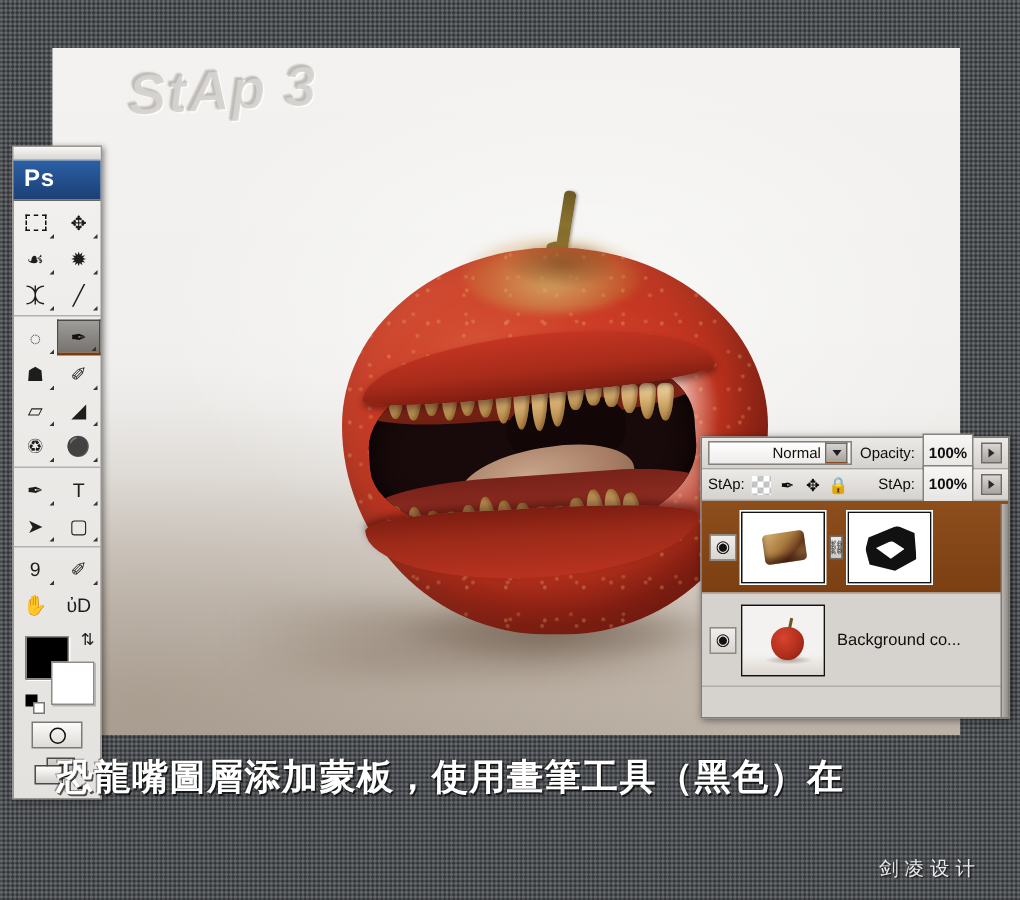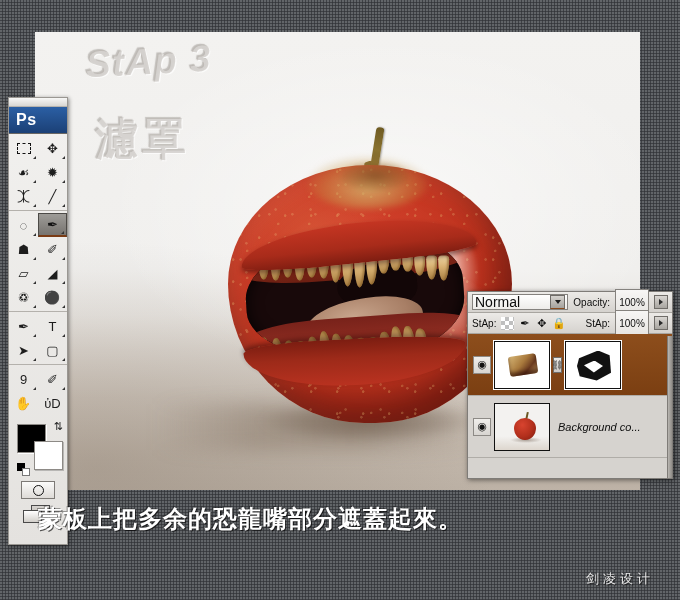--- a/index.html
+++ b/index.html
@@ -242,21 +242,21 @@
   }
 
   
   #toolbar {
     position: absolute;
     left: 8px; top: 97px;
     width: 60px;
     background: linear-gradient(to bottom,#f2f1ef,#e4e2df);
     border: 1px solid #9a9792;
     box-shadow: 1px 1px 4px rgba(0,0,0,.45);
-    padding-bottom: 16px;
+    padding-bottom: 4px;
   }
   #tb-grip {
     height: 9px;
     background: linear-gradient(to bottom,#f7f7f6,#d9d7d3);
     border-bottom: 1px solid #b6b3ae;
   }
   #ps-logo {
     height: 27px;
     background: linear-gradient(to bottom,#2b5fa4,#1b4076);
     color: #fff;
@@ -379,41 +379,42 @@
   }
   #blend-select {
     flex: 1;
     display: flex; align-items: center;
     height: 16px;
     background: linear-gradient(to bottom,#fff,#eeecea);
     border: 1px solid #85827e;
     padding: 0 2px;
     position: relative;
   }
-  #blend-select span.val { flex: 1; font-size: 14px; }
+  #blend-select span.val { flex: 1; font-size: 10px; margin-left: 40px; }
   .sel-arrow {
     width: 15px; height: 14px;
     background: linear-gradient(to bottom,#d6d3cf,#a5a29d);
     border: 1px solid #6f6c68;
     border-bottom-color: #8a4a1c;
     display: flex; align-items: center; justify-content: center;
   }
   .sel-arrow::after {
     content: ""; width: 0; height: 0;
     border-left: 3.5px solid transparent;
     border-right: 3.5px solid transparent;
     border-top: 4px solid #1c1c1c;
   }
   .lp-label { white-space: nowrap; font-size: 10px; text-align: right; }
   .num-box {
     width: 34px; height: 26px;
     background: linear-gradient(to bottom,#f7f6f5,#e7e5e2);
     border: 1px solid #85827e;
     display: flex; align-items: center; justify-content: center;
     font-size: 10px;
+    font-weight: bold;
   }
   .num-arrow {
     width: 14px; height: 14px;
     background: linear-gradient(to bottom,#d9d6d2,#a8a5a0);
     border: 1px solid #6f6c68;
     display: flex; align-items: center; justify-content: center;
   }
   .num-arrow::after {
     content: ""; width: 0; height: 0;
     border-top: 3.5px solid transparent;
@@ -468,21 +469,20 @@
     border: 1px solid #6f6c68;
     display: flex; align-items: center; justify-content: center;
     font-size: 9px; color: #111;
     flex: none;
   }
   .layer-name {
     margin-left: 8px;
     font-size: 11px;
     white-space: nowrap;
     overflow: hidden;
-    font-style: italic;
   }
   
   .th-mouth {
     position: absolute; left: 14px; top: 13px;
     width: 28px; height: 20px;
     background: linear-gradient(135deg,#d8b878 0%,#a8793c 45%,#6b3b20 70%,#c8a060 100%);
     border-radius: 3px;
     transform: rotate(-8deg);
     box-shadow: inset 0 -4px 4px rgba(40,10,5,.6);
   }
@@ -548,21 +548,20 @@
 
 <div id="root">
 
   <div id="photo">
     <div class="backdrop"></div>
     <div class="backdrop-vig"></div>
     <div class="apple-shadow2"></div>
     <div class="apple-shadow"></div>
 
     <div class="emboss" id="emboss-step">StAp 3</div>
-    <div class="emboss" id="emboss-cn">濾罩</div>
 
     <div id="apple-wrap">
       <div class="stem2"></div>
       <div class="stem"></div>
       <div class="apple-body">
         <div class="apple-speckles"></div>
       </div>
       <div class="apple-top-yellow"></div>
       <div class="apple-dimple"></div>
       <div class="gloss"></div>
@@ -804,16 +803,16 @@
             <div class="th-apple-stem"></div>
             <div class="th-apple"></div>
           </div>
           <div class="layer-name">Background co...</div>
         </div>
       </div>
     <div id="lp-scroll"></div>
   </div>
 
   <div id="caption">
-    <div>蒙板上把多余的恐龍嘴部分遮蓋起來。</div>
+    <div>恐龍嘴圖層添加蒙板，使用畫筆工具（黑色）在</div>
   </div>
   <div id="watermark">剑凌设计</div>
 </div>
 
 </body></html>

